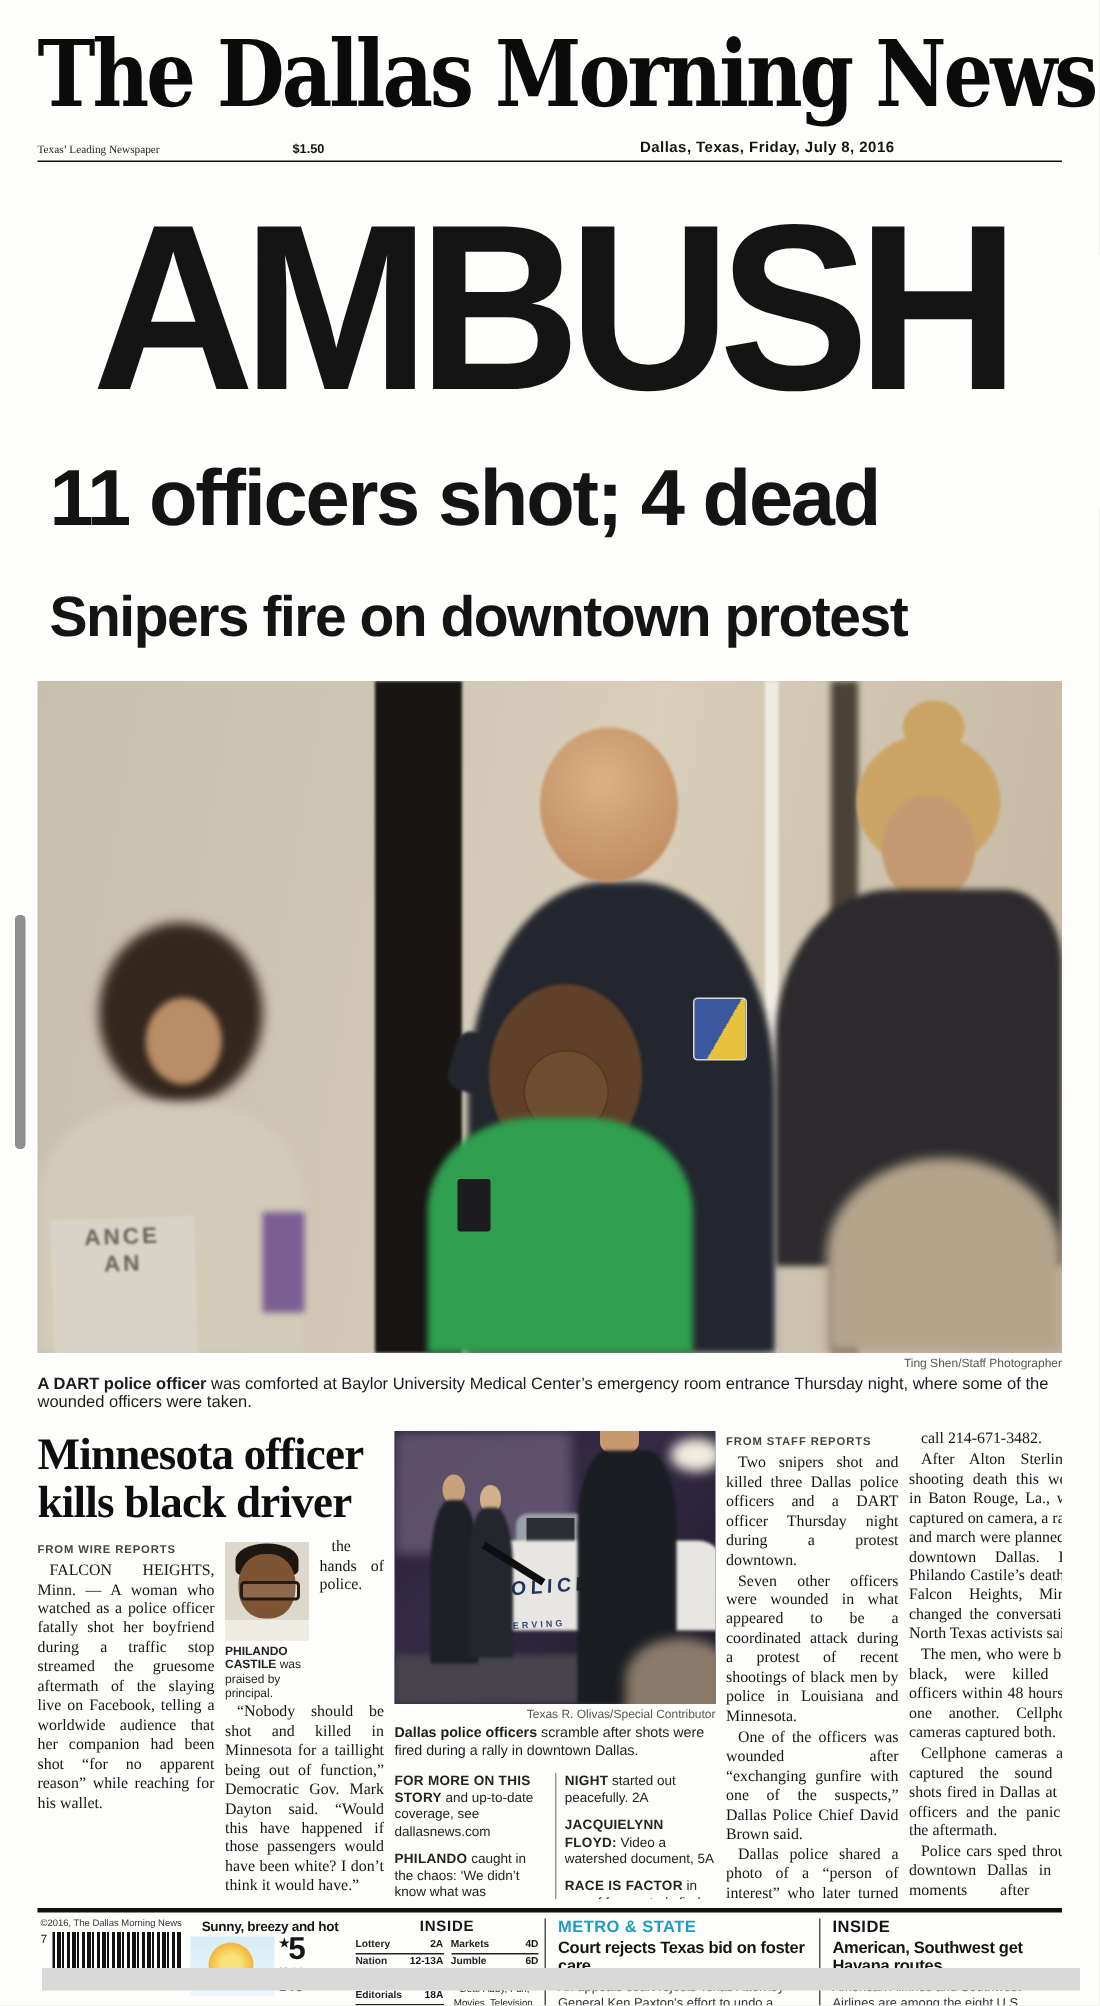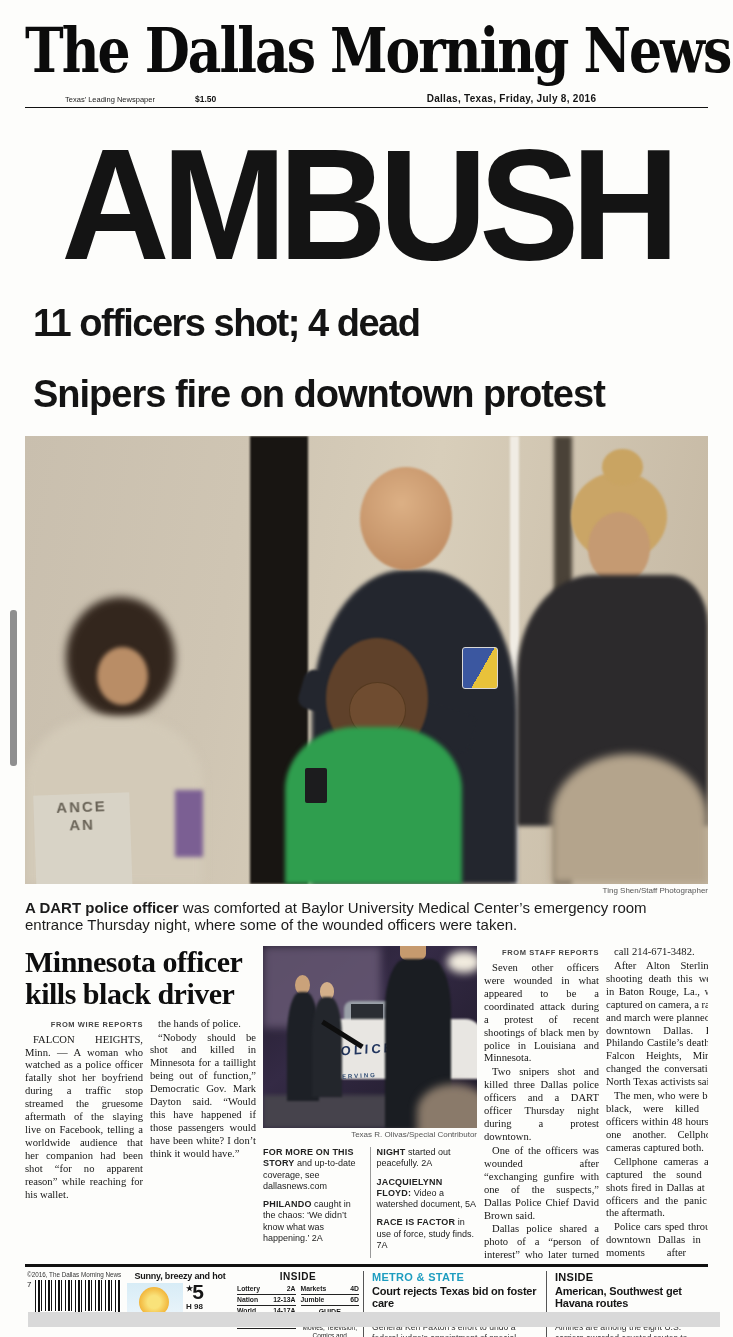--- a/index.html
+++ b/index.html
@@ -7,62 +7,62 @@
         font-family:"Liberation Serif",serif;color:#151515;overflow:hidden;}
   .content{position:absolute;left:25px;right:25px;top:0;}
 
   
   .masthead{padding-top:14px;text-align:center;}
   .masthead-title{font-family:"DejaVu Serif",serif;font-weight:bold;font-size:52px;
         letter-spacing:-2px;transform:scaleY(1.18);transform-origin:top center;
         white-space:nowrap;color:#0b0b0b;}
   .infobar{display:flex;align-items:flex-end;border-bottom:1.5px solid #111;
         padding-bottom:3px;margin-top:18px;font-family:"Liberation Sans",sans-serif;}
-  .tagline{font-size:7.5px;color:#222;width:170px;text-align:center;}
+  .tagline{font-size:7.5px;color:#222;width:170px;text-align:left;font-family:Liberation Serif, serif;}
   .price{font-size:8.5px;color:#111;width:120px;text-align:left;font-weight:bold;}
   .dateline{font-size:10px;font-weight:bold;flex:1;text-align:center;letter-spacing:.3px;}
   .sitelogo{width:170px;text-align:right;white-space:nowrap;font-family:"Liberation Serif",serif;}
   .sitelogo .p1{font-size:24px;color:#b7bdc6;letter-spacing:-1px;}
   .sitelogo .p2{font-size:24px;color:#969da8;font-weight:bold;letter-spacing:-1px;}
   .globe{display:inline-block;width:21px;height:21px;border-radius:50%;
         background:radial-gradient(circle at 35% 30%,#8fa9d6,#4a6cae 60%,#31508f);
         color:#fff;font-size:7.5px;font-family:"Liberation Sans",sans-serif;font-style:italic;
         text-align:center;line-height:21px;vertical-align:3px;margin-left:-2px;}
 
   
   .banner{font-family:"Liberation Sans",sans-serif;font-weight:bold;font-size:150px;
         letter-spacing:-8px;line-height:1;text-align:center;margin-top:18px;
         transform:scaleY(1.05);transform-origin:top center;color:#141414;white-space:nowrap;}
-  .deck{font-family:"Liberation Sans",sans-serif;font-weight:bold;font-size:38px;
+  .deck{font-family:"Liberation Sans",sans-serif;font-weight:bold;font-size:53px;
         letter-spacing:-1.5px;margin:26px 0 0 8px;color:#141414;}
   .subdeck{font-family:"Liberation Sans",sans-serif;font-weight:bold;font-size:38px;
         letter-spacing:-1px;margin:28px 0 0 8px;color:#141414;}
 
   
   .photo-main{position:relative;margin-top:20px;height:448px;overflow:hidden;
         background:linear-gradient(100deg,#c9bfae 0%,#cfc5b3 30%,#d8ceba 55%,#c4b7a2 100%);}
   .ph{position:absolute;}
   .blur1{filter:blur(1px);} .blur2{filter:blur(2px);} .blur3{filter:blur(4px);}
   .credit{font-family:"Liberation Sans",sans-serif;font-size:8px;color:#555;
         text-align:right;margin-top:2px;}
-  .caption{font-family:"Liberation Sans",sans-serif;font-size:15px;color:#1c1c1c;
+  .caption{font-family:"Liberation Sans",sans-serif;font-size:11px;color:#1c1c1c;
         margin-top:4px;}
   .b{font-weight:bold;}
   .sidebar-artifact{position:absolute;left:10px;top:610px;width:7px;height:156px;
         background:#8f8f8f;border-radius:3px;}
 
   
   .articles{display:grid;grid-template-columns:231px 214px 115px 115px;gap:7px;
         margin-top:13px;height:312px;overflow:hidden;}
   .hl-left{font-family:"Liberation Serif",serif;font-weight:bold;font-size:30px;
         line-height:1.06;letter-spacing:-.5px;margin:0 0 8px 0;color:#0e0e0e;}
   .leftcols{display:grid;grid-template-columns:118px 106px;gap:7px;height:240px;overflow:hidden;}
   .subhead{font-size:16.5px;line-height:1.12;margin:2px 0 7px 0;color:#222;}
   .byline{font-family:"Liberation Sans",sans-serif;font-size:7.5px;font-weight:bold;
-        letter-spacing:.6px;text-align:right;color:#444;margin:2px 0 5px 0;}
+        letter-spacing:.6px;text-align:left;color:#444;margin:2px 0 5px 0;}
   .body p{font-size:10.6px;line-height:1.22;text-align:justify;margin:0 0 1px 0;
         text-indent:8px;}
   .body p:first-child{text-indent:8px;}
   .inset{float:left;width:58px;margin:2px 5px 2px 0;}
   .inset-photo{position:relative;width:56px;height:66px;background:#ddd8cc;overflow:hidden;}
   .inset-cap{font-family:"Liberation Sans",sans-serif;font-size:8px;line-height:1.2;
         margin-top:2px;color:#222;}
 
   
   .photo-center{position:relative;height:182px;overflow:hidden;
@@ -196,20 +196,32 @@
       <div>
         <div class="hl-left">Minnesota officer kills black driver</div>
         <div class="leftcols">
           <div class="body">
             <div class="byline">FROM WIRE REPORTS</div>
             <div>
                 <p class="para">FALCON HEIGHTS, Minn. — A woman who watched as a police officer fatally shot her boyfriend during a traffic stop streamed the gruesome aftermath of the slaying live on Facebook, telling a worldwide audience that her companion had been shot “for no apparent reason” while reaching for his wallet.</p>
               </div>
           </div>
           <div class="body">
+            <div class="inset">
+              <div class="inset-photo">
+                <div class="ph" style="left:12%;top:2%;width:76%;height:34%;background:#1d1712;border-radius:50% 50% 20% 20%;"></div>
+                <div class="ph" style="left:16%;top:12%;width:68%;height:66%;background:#7d5434;border-radius:45%;"></div>
+                <div class="glasses"></div>
+                <div class="ph" style="left:0;top:80%;width:100%;height:20%;background:#efece3;"></div>
+              </div>
+              <div class="inset-cap">
+                <span class="b">PHILANDO CASTILE</span>
+                <span>was praised by principal.</span>
+              </div>
+            </div>
             <div>
                 <p class="para">the hands of police.</p>
                 <p class="para">“Nobody should be shot and killed in Minnesota for a taillight being out of function,” Democratic Gov. Mark Dayton said. “Would this have happened if those passengers would have been white? I don’t think it would have.”</p>
               </div>
 
           </div>
         </div>
       </div>
 
       <div>
@@ -225,38 +237,41 @@
           <div class="ph blur1" style="left:11%;top:25%;width:15%;height:60%;background:#1d2026;border-radius:40% 40% 0 0;"></div>
           <div class="ph round" style="left:26.5%;top:20%;width:6.5%;height:10%;background:#d4b08a;"></div>
           <div class="ph blur1" style="left:23%;top:28%;width:14%;height:55%;background:#23262c;border-radius:40% 40% 0 0;"></div>
           <div class="ph" style="left:26%;top:47%;width:22%;height:2.5%;background:#0e0e0e;transform:rotate(32deg);"></div>
           <div class="ph" style="left:64%;top:0;width:12%;height:9%;background:#c69a6e;border-radius:0 0 50% 50%;"></div>
           <div class="ph blur1" style="left:57%;top:7%;width:31%;height:93%;background:#1a1d22;border-radius:30% 30% 0 0;"></div>
           <div class="ph blur3" style="left:86%;top:3%;width:16%;height:12%;background:#f2ecdf;border-radius:50%;"></div>
           <div class="ph blur3" style="left:72%;top:76%;width:34%;height:30%;background:#8a7a6a;border-radius:50% 50% 0 0;"></div>
         </div>
         <div class="credit">Texas R. Olivas/Special Contributor</div>
+        <div class="caption-c">
+          <span class="b">Dallas police officers</span><span> scramble after shots were fired during a rally in downtown Dallas.</span>
+        </div>
         <div class="morebox">
           <div class="mcol">
             <p><span class="b">FOR MORE ON THIS STORY</span><span> and up-to-date coverage, see dallasnews.com</span></p>
             <p><span class="b">PHILANDO</span><span> caught in the chaos: ‘We didn’t know what was happening.’ 2A</span></p>
           </div>
           <div class="mcol">
             <p><span class="b">NIGHT</span><span> started out peacefully. 2A</span></p>
             <p><span class="b">JACQUIELYNN FLOYD:</span><span> Video a watershed document, 5A</span></p>
             <p><span class="b">RACE IS FACTOR</span><span> in use of force, study finds. 7A</span></p>
           </div>
         </div>
       </div>
 
       <div class="body">
         <div class="byline">FROM STAFF REPORTS</div>
         <div>
+            <p class="para">Two snipers shot and killed three Dallas police officers and a DART officer Thursday night during a protest downtown.</p>
             <p class="para">Seven other officers were wounded in what appeared to be a coordinated attack during a protest of recent shootings of black men by police in Louisiana and Minnesota.</p>
-            <p class="para">Two snipers shot and killed three Dallas police officers and a DART officer Thursday night during a protest downtown.</p>
             <p class="para">One of the officers was wounded after “exchanging gunfire with one of the suspects,” Dallas Police Chief David Brown said.</p>
             <p class="para">Dallas police shared a photo of a “person of interest” who later turned himself in to Dallas police. But some witnesses insisted he was not responsible for the violence that spread panic through the crowds of protesters.</p>
           </div>
       </div>
 
       <div class="body">
         <div>
             <p class="para">call 214-671-3482.</p>
             <p class="para">After Alton Sterling’s shooting death this week in Baton Rouge, La., was captured on camera, a rally and march were planned in downtown Dallas. But Philando Castile’s death in Falcon Heights, Minn., changed the conversation, North Texas activists said.</p>
             <p class="para">The men, who were both black, were killed by officers within 48 hours of one another. Cellphone cameras captured both.</p>

